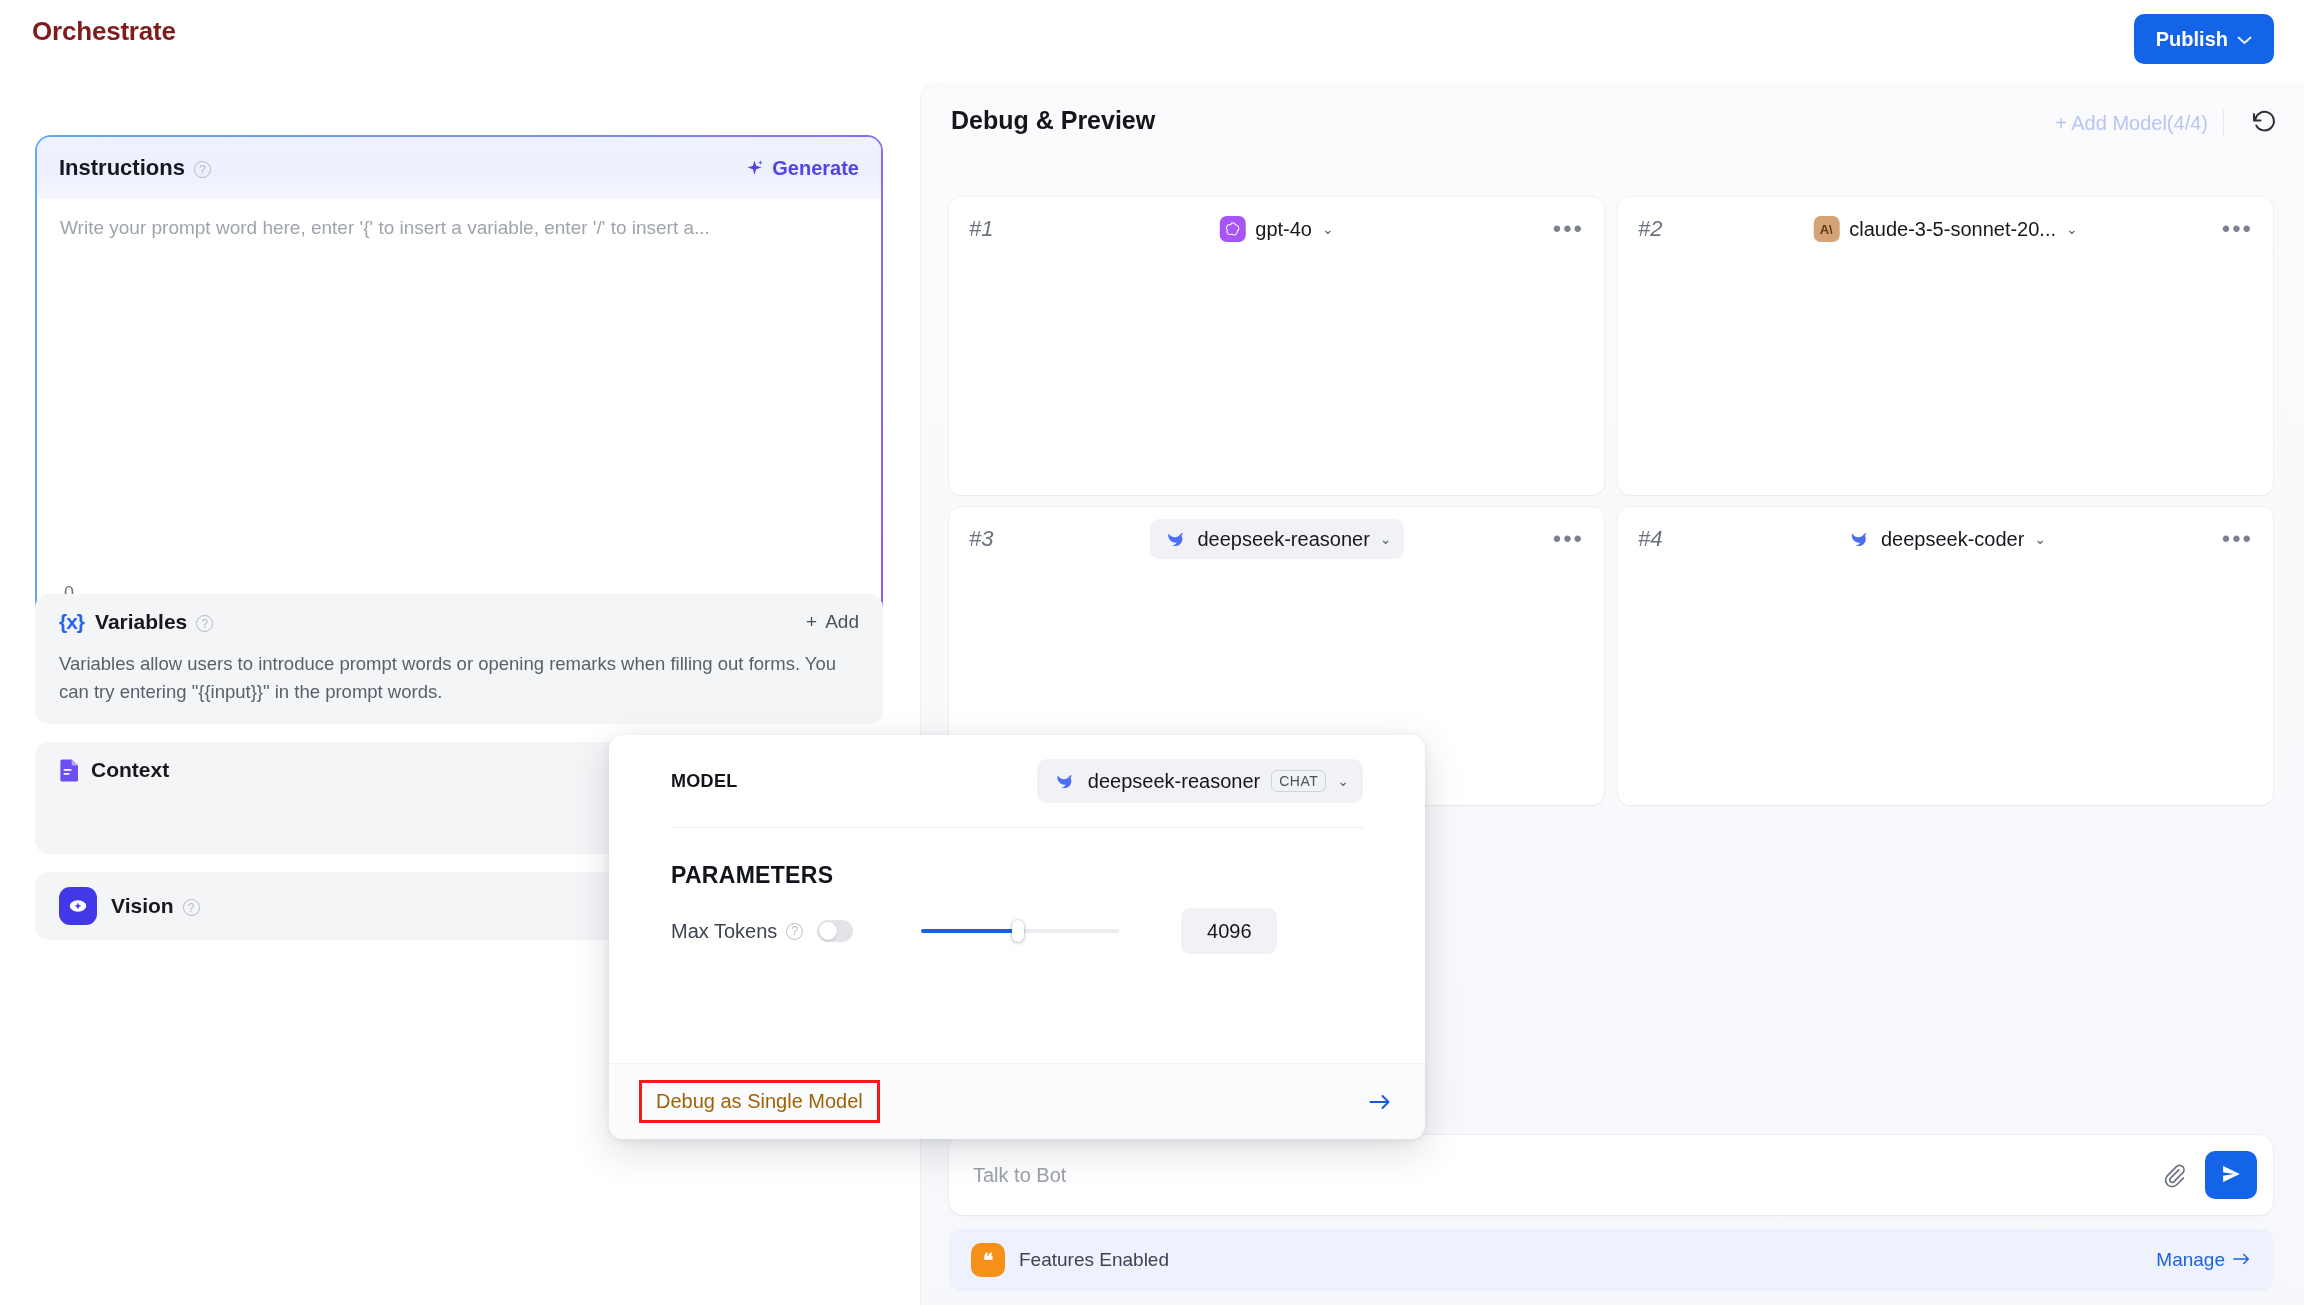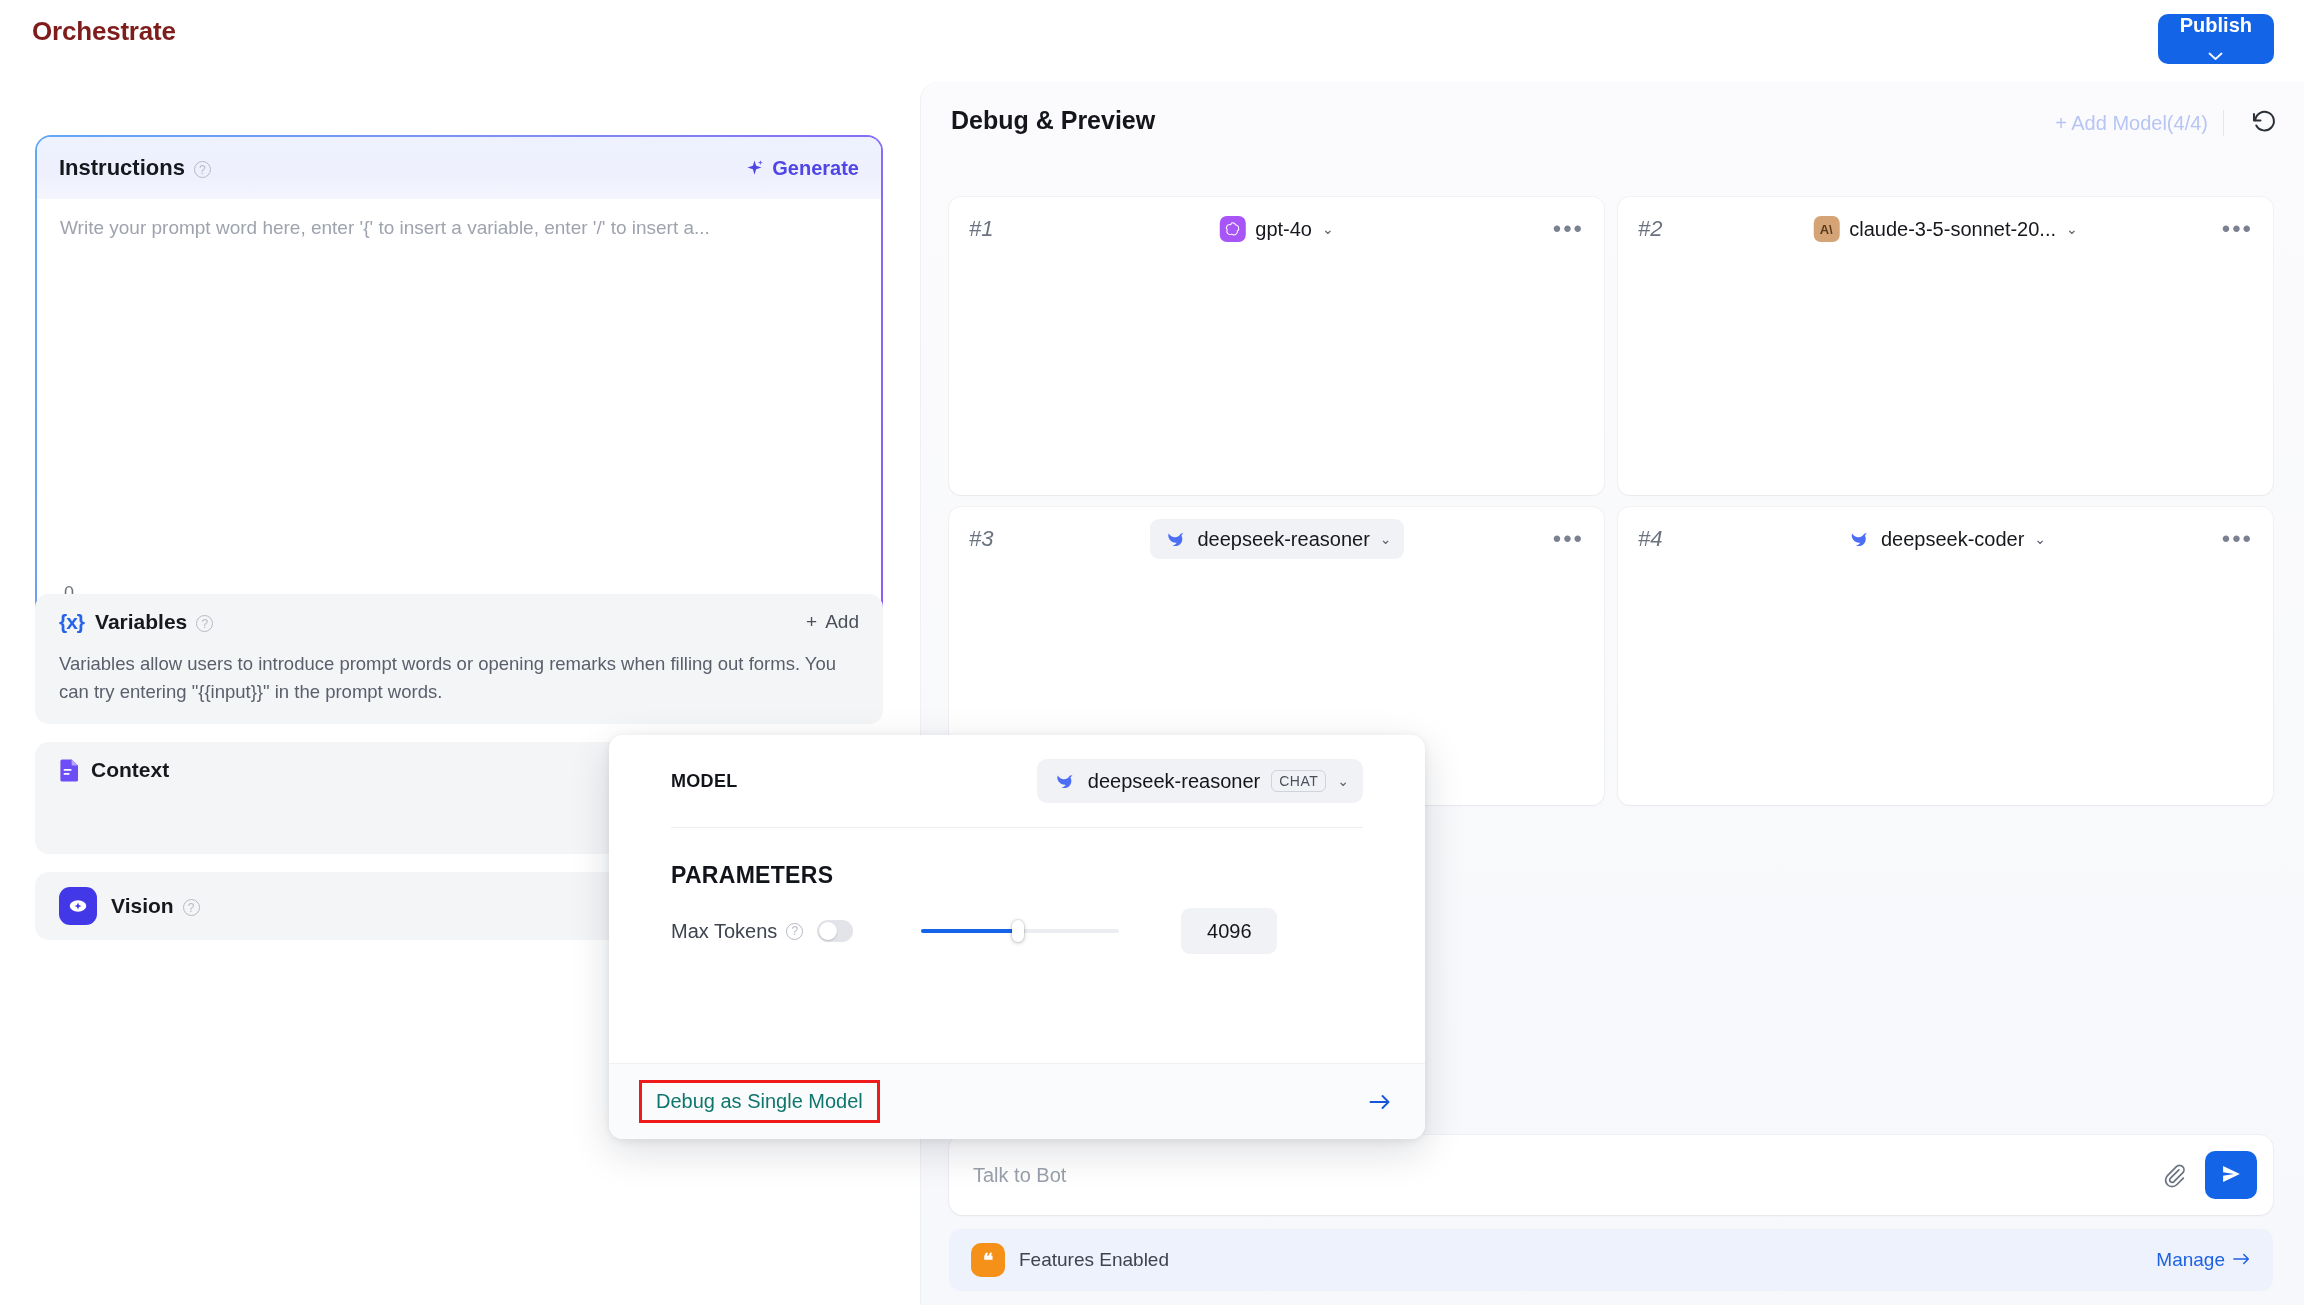--- a/index.html
+++ b/index.html
@@ -20,21 +20,20 @@
     position: absolute; left: 32px; top: 16px;
     font-size: 26px; font-weight: 700; color: #7f1d1d; letter-spacing: -0.2px;
   }
   .publish-btn {
     position: absolute; right: 30px; top: 14px;
     height: 50px; padding: 0 22px;
     display: flex; align-items: center; gap: 9px;
     background: #1464e8; color: #fff; border: none; border-radius: 10px;
     font-size: 20px; font-weight: 600; cursor: pointer;
     font-family: "Liberation Sans", sans-serif;
-    flex-direction: column;
   }
   .publish-btn .chev { font-size: 15px; opacity: .95; display:block; margin-top:1px;}
 
   
   .left-col {
     position: absolute; left: 0; top: 82px; width: 920px; height: 1223px;
     background: #ffffff;
   }
 
   .instructions-wrap {
@@ -220,21 +219,21 @@
     margin-left:62px; width:96px;height:46px;border-radius:9px;background:#f1f2f5;
     display:flex;align-items:center;justify-content:center;font-size:20px;color:#14161b;
   }
   .pop-footer {
     position:absolute; left:0; bottom:0; width:100%; height:76px;
     background:#fafbfc; border-bottom-left-radius:14px; border-bottom-right-radius:14px;
     border-top:1px solid #f0f1f4;
     display:flex; align-items:center; padding: 0 30px;
   }
   .dsm-box { border:3px solid #ef1b1b; padding:7px 14px; }
-  .dsm-link { font-size:20px; color:#0f766e; font-weight:500; cursor:pointer; white-space:nowrap;}
+  .dsm-link { font-size:20px; color:#a16207; font-weight:500; cursor:pointer; white-space:nowrap;}
   .pop-arrow { margin-left:auto; color:#1458d8; font-size:24px; cursor:pointer; padding-right:4px;}
 </style>
 </head>
 <body>
 
 <div class="root">
 
   <div class="topbar">
     <div class="app-title">Orchestrate</div>
     <button class="publish-btn">

